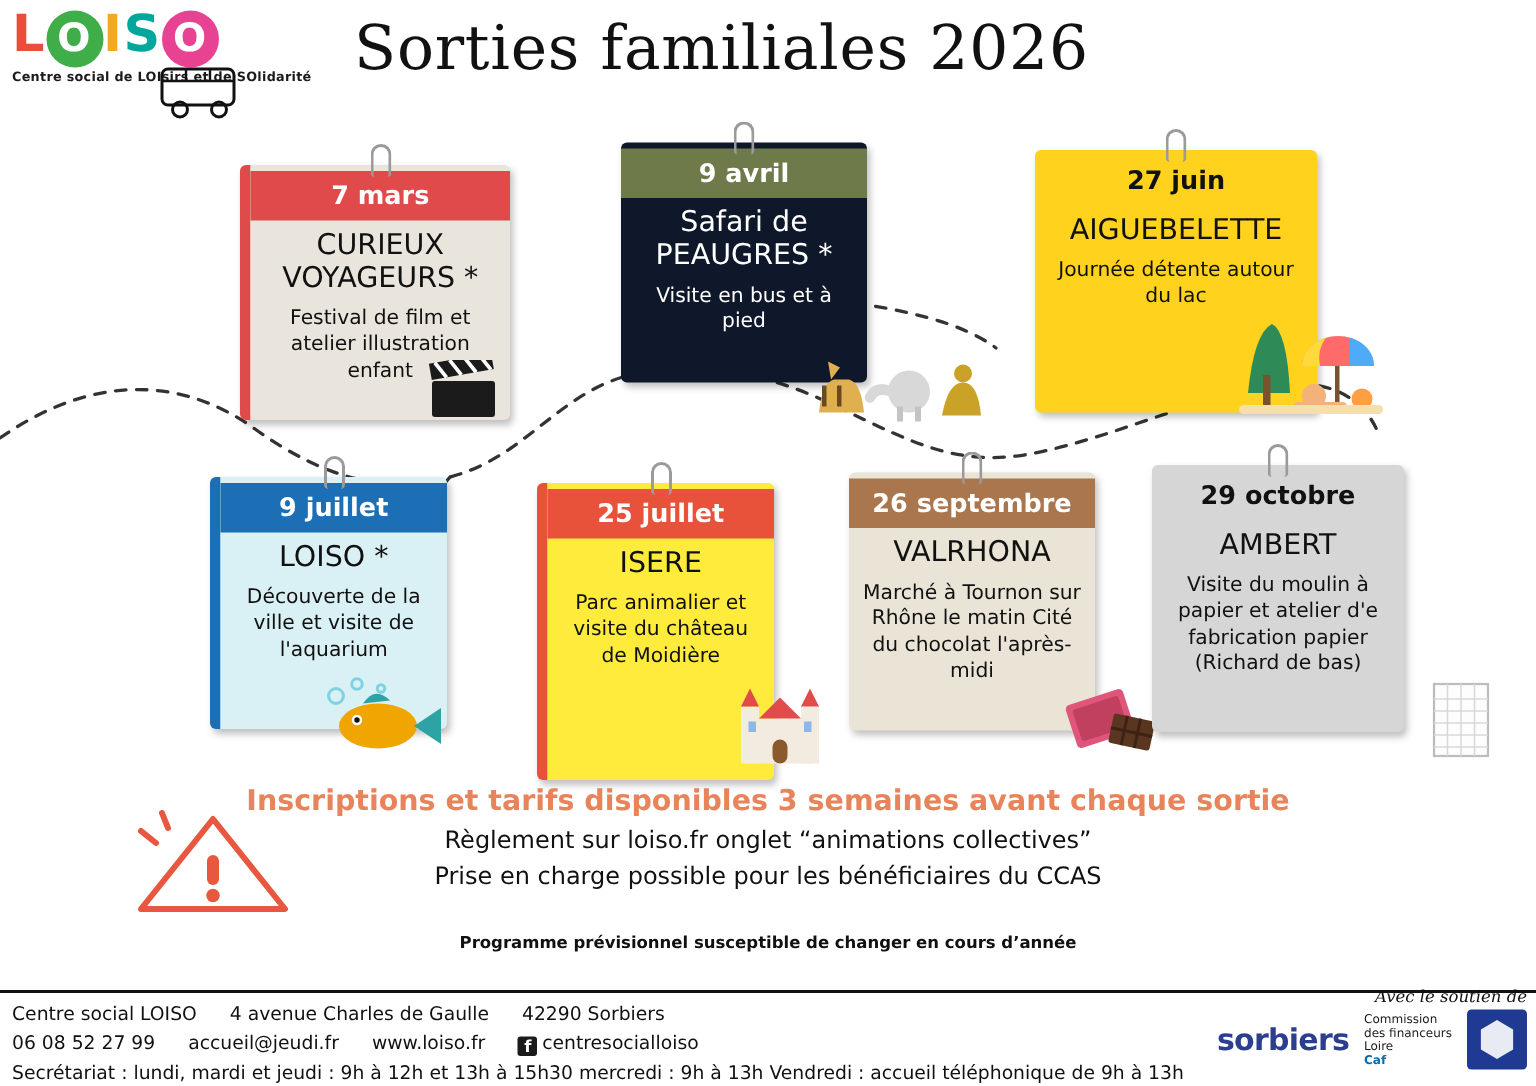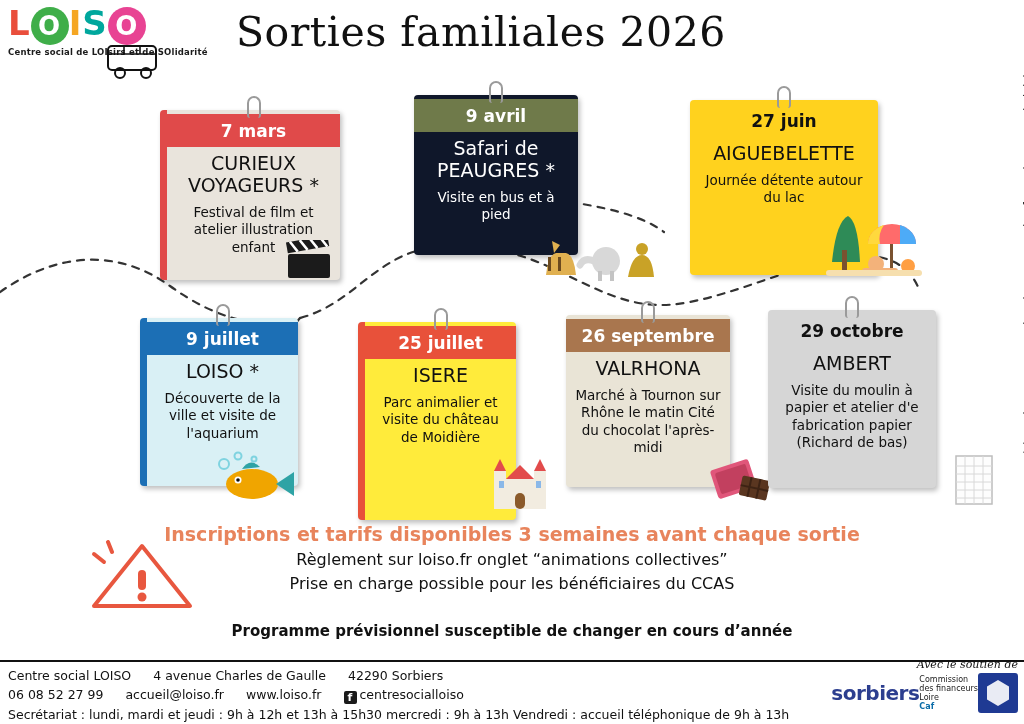--- a/index.html
+++ b/index.html
@@ -92,38 +92,38 @@
   .c-ambert .date { background:#d6d6d6; color:#111; }
   .c-ambert .name { font-size: 19px; }
 
   
   .promo {
     position: absolute; left: 0; width: 1024px; text-align: center;
   }
   .promo-1 { top: 523px; font-size: 19px; font-weight: bold; color: #e8845c; font-family: "DejaVu Sans", sans-serif;}
   .promo-2 { top: 550px; font-size: 16px; color:#111; }
   .promo-3 { top: 574px; font-size: 16px; color:#111; }
-  .promo-4 { top: 622px; font-size: 15px; font-weight: bold; color:#111; }
+  .promo-4 { top: 622px; font-size: 11px; font-weight: bold; color:#111; }
 
   
   .warn { position:absolute; left: 90px; top: 540px; }
 
   
   .footer-rule { position:absolute; left:0; top: 660px; width: 1024px; height: 2px; background:#111; }
   .footer { position:absolute; left: 8px; top: 666px; font-size: 12.5px; color:#111; line-height: 1.55; }
   .footer .fb {
     display:inline-block; width: 13px; height: 13px; background:#1b1b1b; color:#fff;
     border-radius: 2px; font-weight: bold; text-align:center; line-height: 13px; font-size: 11px;
     margin-right: 3px; position: relative; top: 2px;
   }
   .footer-gap { display:inline-block; width: 22px; }
 
   .support { position:absolute; right: 6px; top: 658px; text-align:right; }
   .support-label { font-family: "DejaVu Serif", serif; font-style: italic; font-size: 11px; color:#111; margin-bottom: 2px;}
-  .support-row { display:flex; align-items:center; justify-content:flex-end; }
+  .support-row { display:flex; align-items:center; gap: 10px; justify-content:flex-end; }
   .sorbiers { font-family:"DejaVu Sans", sans-serif; font-weight:bold; font-size: 20px; color:#2c3e8f; letter-spacing:-.5px;}
   .caf { font-size: 8px; color:#1b1b1b; line-height:1.15; text-align:left; }
   .caf b { color:#0b6ca8; }
   .blue-logo { width: 40px; height: 40px; background:#1f3a93; border-radius:3px; position:relative; }
   .blue-logo:after {
     content:""; position:absolute; left:9px; top:7px; width:22px; height:26px;
     background: #fff; clip-path: polygon(50% 0%, 100% 25%, 100% 75%, 50% 100%, 0% 75%, 0% 25%);
     opacity:.9;
   }
 </style>
@@ -297,21 +297,21 @@
     <line x1="14" y1="22" x2="4" y2="14" stroke="#e8573f" stroke-width="4" stroke-linecap="round"></line>
     <line x1="22" y1="12" x2="18" y2="2" stroke="#e8573f" stroke-width="4" stroke-linecap="round"></line>
   </svg>
 
   <div class="footer-rule"></div>
   <div class="footer">
     <div>
       <span>Centre social LOISO</span><span class="footer-gap"></span><span>4 avenue Charles de Gaulle</span><span class="footer-gap"></span><span>42290 Sorbiers</span>
     </div>
     <div>
-      <span>06 08 52 27 99</span><span class="footer-gap"></span><span>accueil@loiso.fr</span><span class="footer-gap"></span><span>www.loiso.fr</span><span class="footer-gap"></span><span class="fb">f</span><span>centresocialloiso</span>
+      <span>06 08 52 27 99</span><span class="footer-gap"></span><span>accueil@jeudi.fr</span><span class="footer-gap"></span><span>www.loiso.fr</span><span class="footer-gap"></span><span class="fb">f</span><span>centresocialloiso</span>
     </div>
     <div>Secrétariat : lundi, mardi et jeudi : 9h à 12h et 13h à 15h30 mercredi : 9h à 13h Vendredi : accueil téléphonique de 9h à 13h</div>
   </div>
 
   <div class="support">
     <div class="support-label">Avec le soutien de</div>
     <div class="support-row">
       <div class="sorbiers">sorbiers</div>
       <div class="caf">
         <div>Commission</div>

